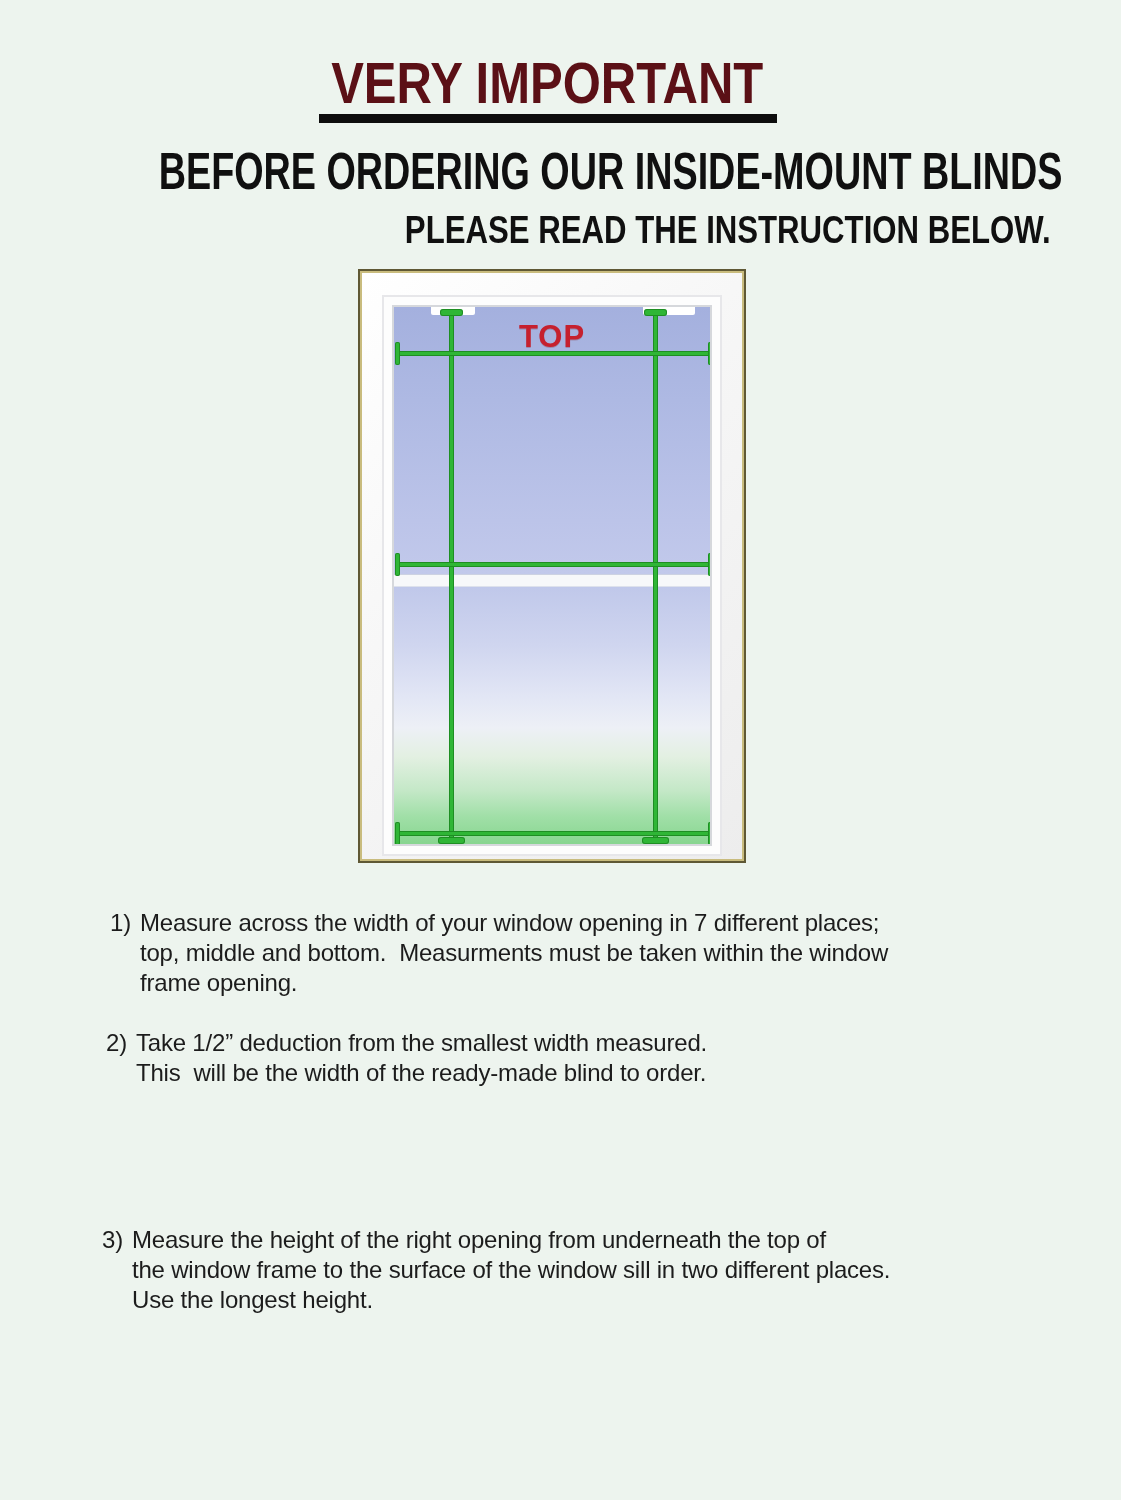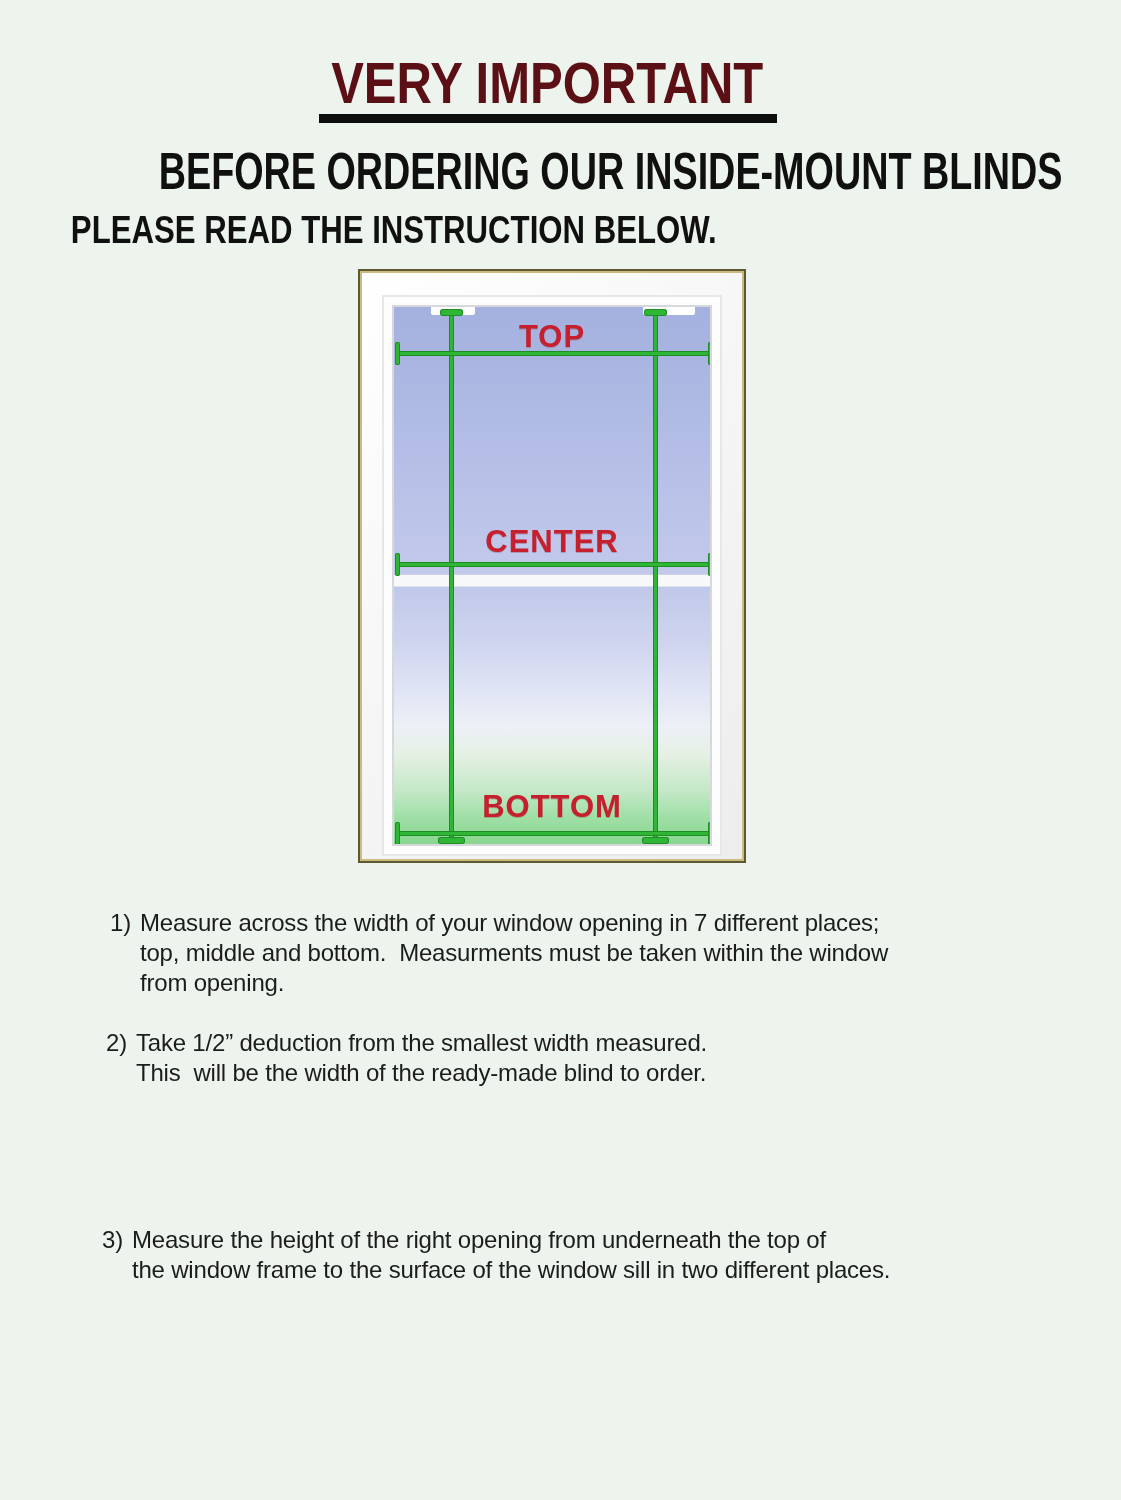--- a/index.html
+++ b/index.html
@@ -24,21 +24,21 @@
     background:#0d0d0d;
   }
   .subtitle{
     position:absolute;left:0;top:146px;width:1121px;
     text-align:center;font-size:51px;font-weight:bold;line-height:52px;
     color:#101010;margin:0;
   }
   .sq-sub1{transform:scaleX(0.74);}
   .subtitle2{
     position:absolute;left:0;top:210px;width:1121px;
-    text-align:left;font-size:38px;font-weight:bold;line-height:40px;
+    text-align:right;font-size:38px;font-weight:bold;line-height:40px;
     color:#101010;margin:0;
   }
   .sq-sub2{transform:scaleX(0.82);}
 
   
   .window{
     position:absolute;left:358px;top:269px;width:388px;height:594px;
     border:2px solid #5f5834;box-sizing:border-box;
     background:#c9bc7e;
   }
@@ -151,45 +151,44 @@
 
         <div class="gline hline hline-center"></div>
         <div class="gline endcap cap-l cap-row2"></div>
         <div class="gline endcap cap-r cap-row2"></div>
 
         <div class="gline hline hline-bottom"></div>
         <div class="gline endcap cap-l cap-row3"></div>
         <div class="gline endcap cap-r cap-row3"></div>
 
         <div class="glabel glabel-top">TOP</div>
-        <div class="glabel glabel-center">CENTER</div>
-        <div class="glabel glabel-bottom">BOTTOM</div>
       </div>
     </div>
   </div>
 
   <div class="item item-1">
     <span class="num">1)</span>
     <div class="lines">
       <div class="ln">Measure across the width of your window opening in 7 different places;</div>
       <div class="ln">top, middle and bottom.  Measurments must be taken within the window</div>
-      <div class="ln">from opening.</div>
+      <div class="ln">frame opening.</div>
     </div>
   </div>
 
   <div class="item item-2">
     <span class="num">2)</span>
     <div class="lines">
       <div class="ln">Take 1/2” deduction from the smallest width measured.</div>
       <div class="ln">This  will be the width of the ready-made blind to order.</div>
     </div>
   </div>
 
 
   <div class="item item-3">
     <span class="num">3)</span>
     <div class="lines">
       <div class="ln">Measure the height of the right opening from underneath the top of</div>
       <div class="ln">the window frame to the surface of the window sill in two different places.</div>
+      <div class="ln">Use the longest height.</div>
     </div>
   </div>
 
 </div>
 
 </body></html>

